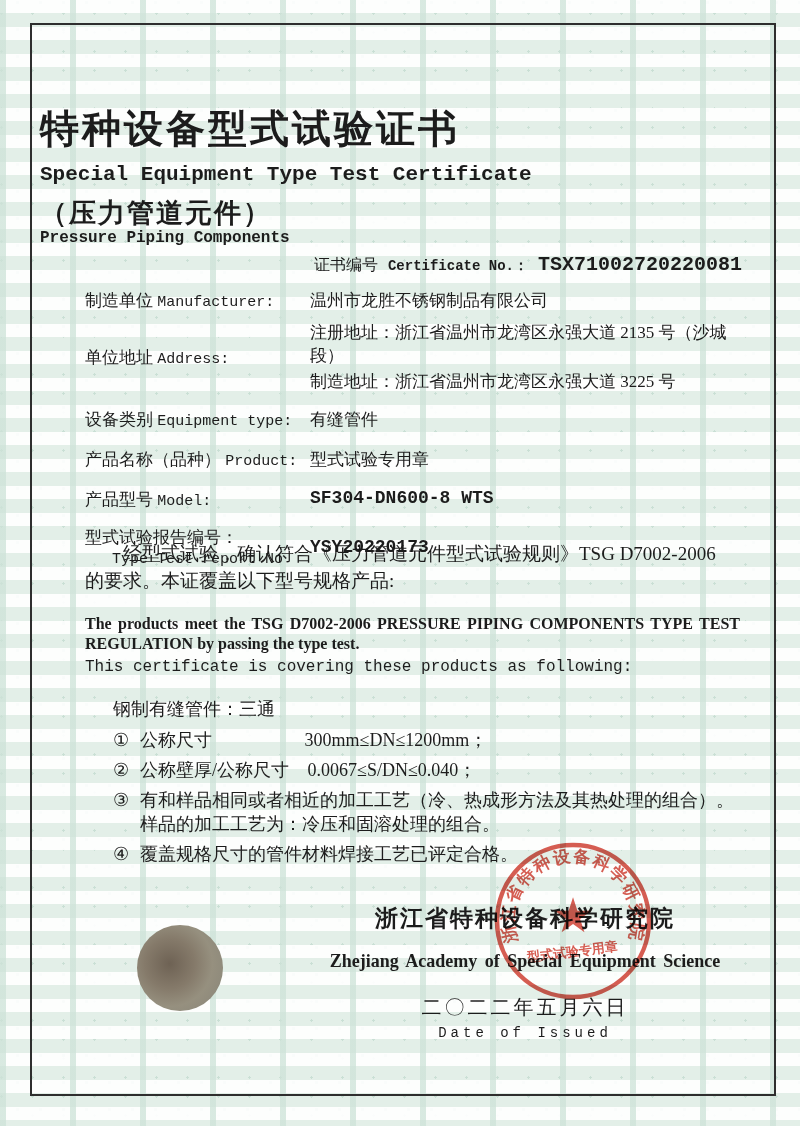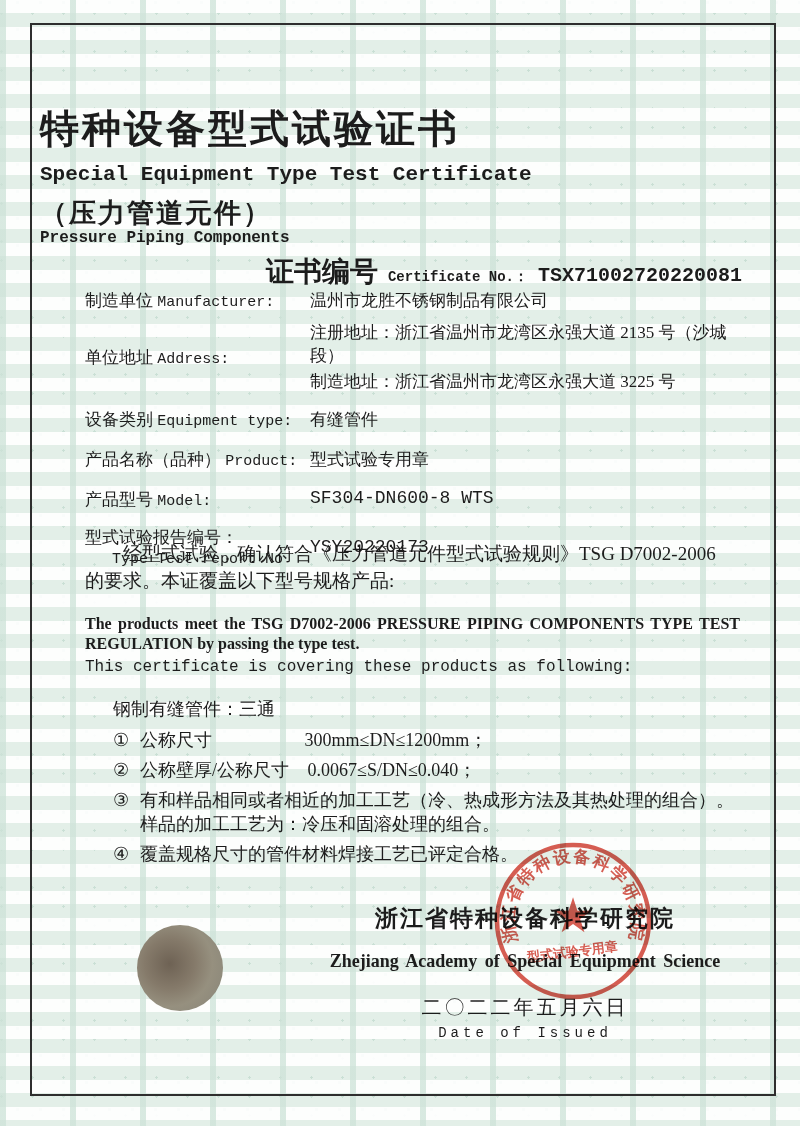--- a/index.html
+++ b/index.html
@@ -20,33 +20,33 @@
   .cjk{font-family:"Liberation Serif","DejaVu Serif",serif;}
   .mono{font-family:"Liberation Mono","DejaVu Sans Mono",monospace;}
   .center{text-align:left;padding-left:40px;}
 
   .title-cn{position:absolute;top:102px;left:0;width:100%;font-size:39px;font-weight:bold;letter-spacing:3px;}
   .title-en{position:absolute;top:163px;left:0;width:100%;font-size:21px;font-weight:bold;}
   .subtitle-cn{position:absolute;top:195px;left:0;width:100%;font-size:27px;font-weight:bold;letter-spacing:2px;}
   .subtitle-en{position:absolute;top:229px;left:0;width:100%;font-size:16px;font-weight:bold;}
 
   .certline{position:absolute;top:253px;left:0;right:58px;text-align:right;white-space:nowrap;}
-  .certline .lcn{font-size:28px;font-weight:bold;}
+  .certline .lcn{font-size:16px;font-weight:normal;}
   .certline .len{font-size:14px;font-weight:bold;margin-left:6px;}
   .certline .lval{font-size:20px;font-weight:bold;margin-left:6px;}
 
   .fields{position:absolute;top:289px;left:85px;right:55px;}
   .frow{display:flex;align-items:flex-start;}
   .flabel{width:225px;flex:0 0 225px;font-size:17px;}
   .flabel .en{font-family:"Liberation Mono","DejaVu Sans Mono",monospace;font-size:15px;}
   .fvalue{flex:1;font-size:17px;}
   .mb8{margin-bottom:9px;}.mb14{margin-bottom:15px;}.mb16{margin-bottom:17px;}
   .stack .en{display:block;margin-top:2px;text-align:center;}
   .addr2{margin-top:3px;}
-  .valmono{font-family:"Liberation Mono","DejaVu Sans Mono",monospace;font-size:18px;font-weight:normal;}
+  .valmono{font-family:"Liberation Mono","DejaVu Sans Mono",monospace;font-size:18px;font-weight:bold;}
   .vcenter{align-self:center;}
 
   .statement{position:absolute;top:540px;left:85px;right:60px;}
   .st-cn{font-size:19px;line-height:27px;}
   .st-cn .indent{display:inline-block;width:38px;}
   .st-en-bold{font-size:16px;line-height:20px;font-weight:bold;text-align:justify;margin-top:20px;}
   .st-en-plain{font-family:"Liberation Mono","DejaVu Sans Mono",monospace;font-size:16px;margin-top:4px;}
 
   .products{position:absolute;top:697px;left:113px;right:60px;font-size:18px;line-height:24px;}
   .pheading{margin-bottom:7px;}

